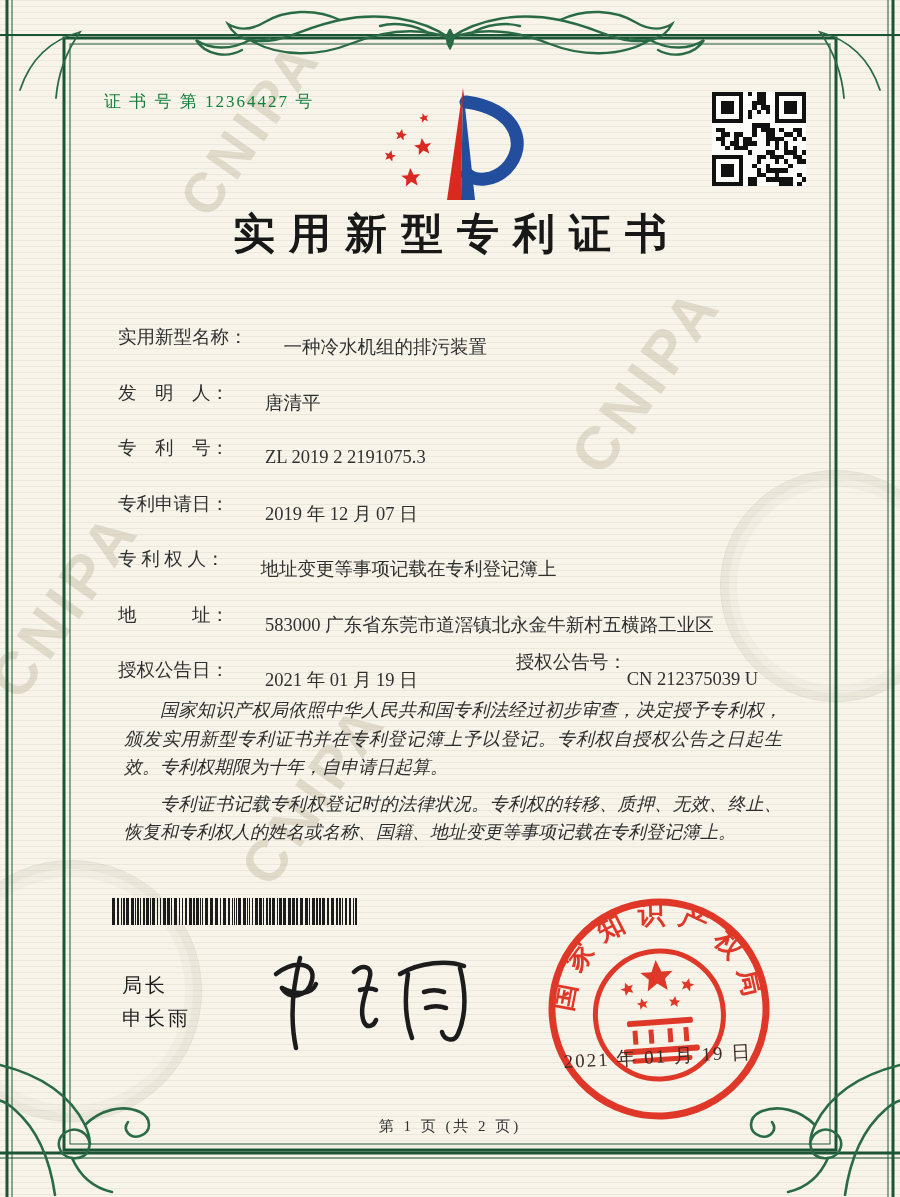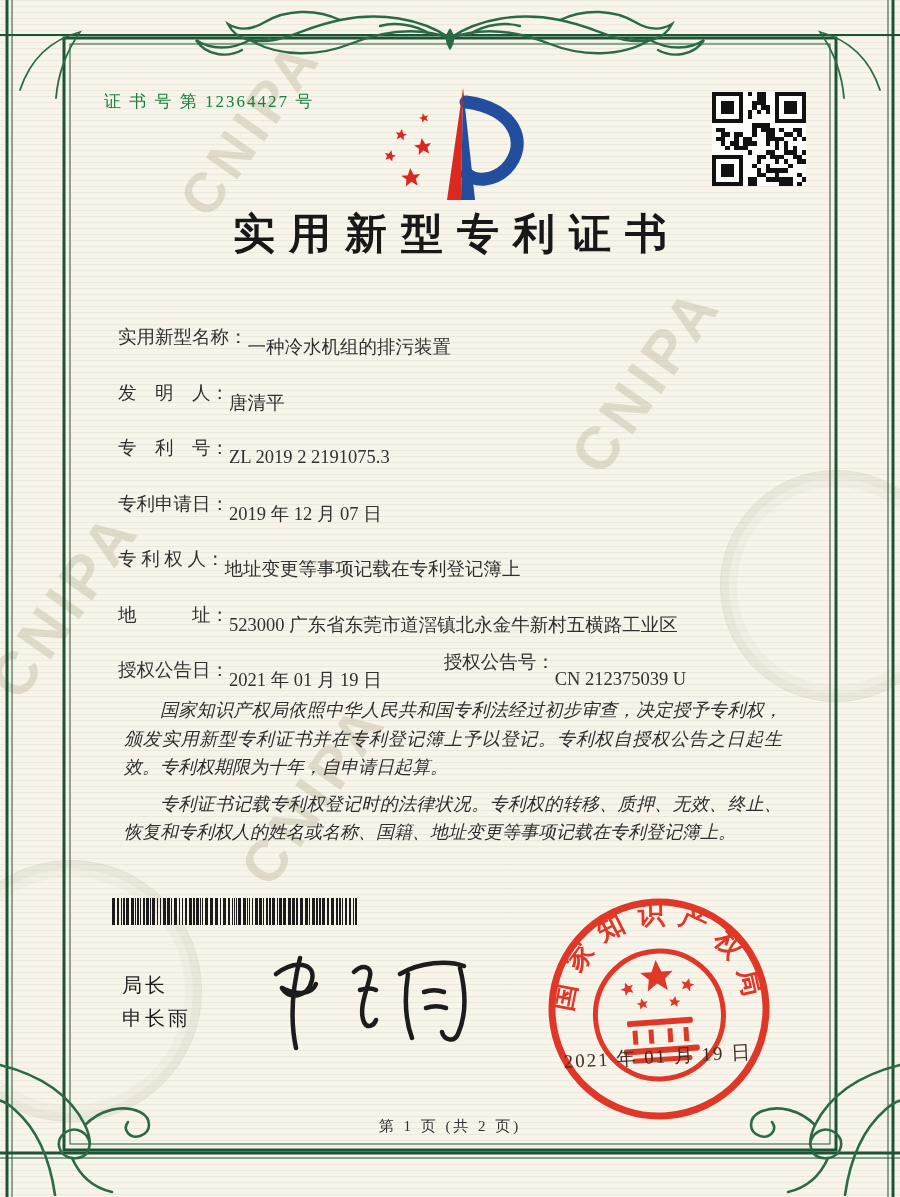--- a/index.html
+++ b/index.html
@@ -37,21 +37,21 @@
     font-size:17px;letter-spacing:2px;color:#15803d;
   }
   .logo{position:absolute;left:363px;top:82px;}
   .qr{position:absolute;left:712px;top:92px;width:94px;height:94px;background:#fdfdfb;}
   .title{
     position:absolute;left:0;top:206px;width:100%;
     text-align:center;font-size:42px;font-weight:bold;
     letter-spacing:14px;color:#181818;text-indent:14px;
   }
   .fields{position:absolute;left:118px;top:309px;width:690px;}
-  .frow{height:55.5px;display:flex;align-items:center;font-size:18.5px;color:#303030;}
+  .frow{height:55.5px;display:flex;align-items:center;font-size:18.5px;color:#303030;gap:36px;}
   .frow .lbl{white-space:pre;}
   .frow .val{white-space:pre;margin-top:20px;}
   .grant{display:flex;text-align:center;}
   .grant .pair2{margin-left:62px;display:flex;}
   .paras{
     position:absolute;left:116px;top:688px;width:674px;
     font-size:18px;line-height:28.5px;text-align:justify;color:#2e2e2e;
   }
   .paras p{margin:8px;text-indent:2em;font-style:italic;}
   .barcode{
@@ -394,21 +394,21 @@
     <div class="frow">
       <span class="lbl">专利申请日：</span>
         <span class="val">2019 年 12 月 07 日</span>
     </div>
     <div class="frow">
       <span class="lbl">专 利 权 人：</span>
         <span class="val">地址变更等事项记载在专利登记簿上</span>
     </div>
     <div class="frow">
       <span class="lbl">地　　　址：</span>
-        <span class="val">523000 广东省东莞市道滘镇北永金牛新村五横路工业区</span>
+        <span class="val">583000 广东省东莞市道滘镇北永金牛新村五横路工业区</span>
     </div>
     <div class="frow grant">
       <span class="lbl">授权公告日：</span>
         <span class="val">2021 年 01 月 19 日</span>
       <span class="pair2">
           <span class="lbl">授权公告号：</span>
           <span class="val">CN 212375039 U</span>
         </span>
     </div>
   </div>

